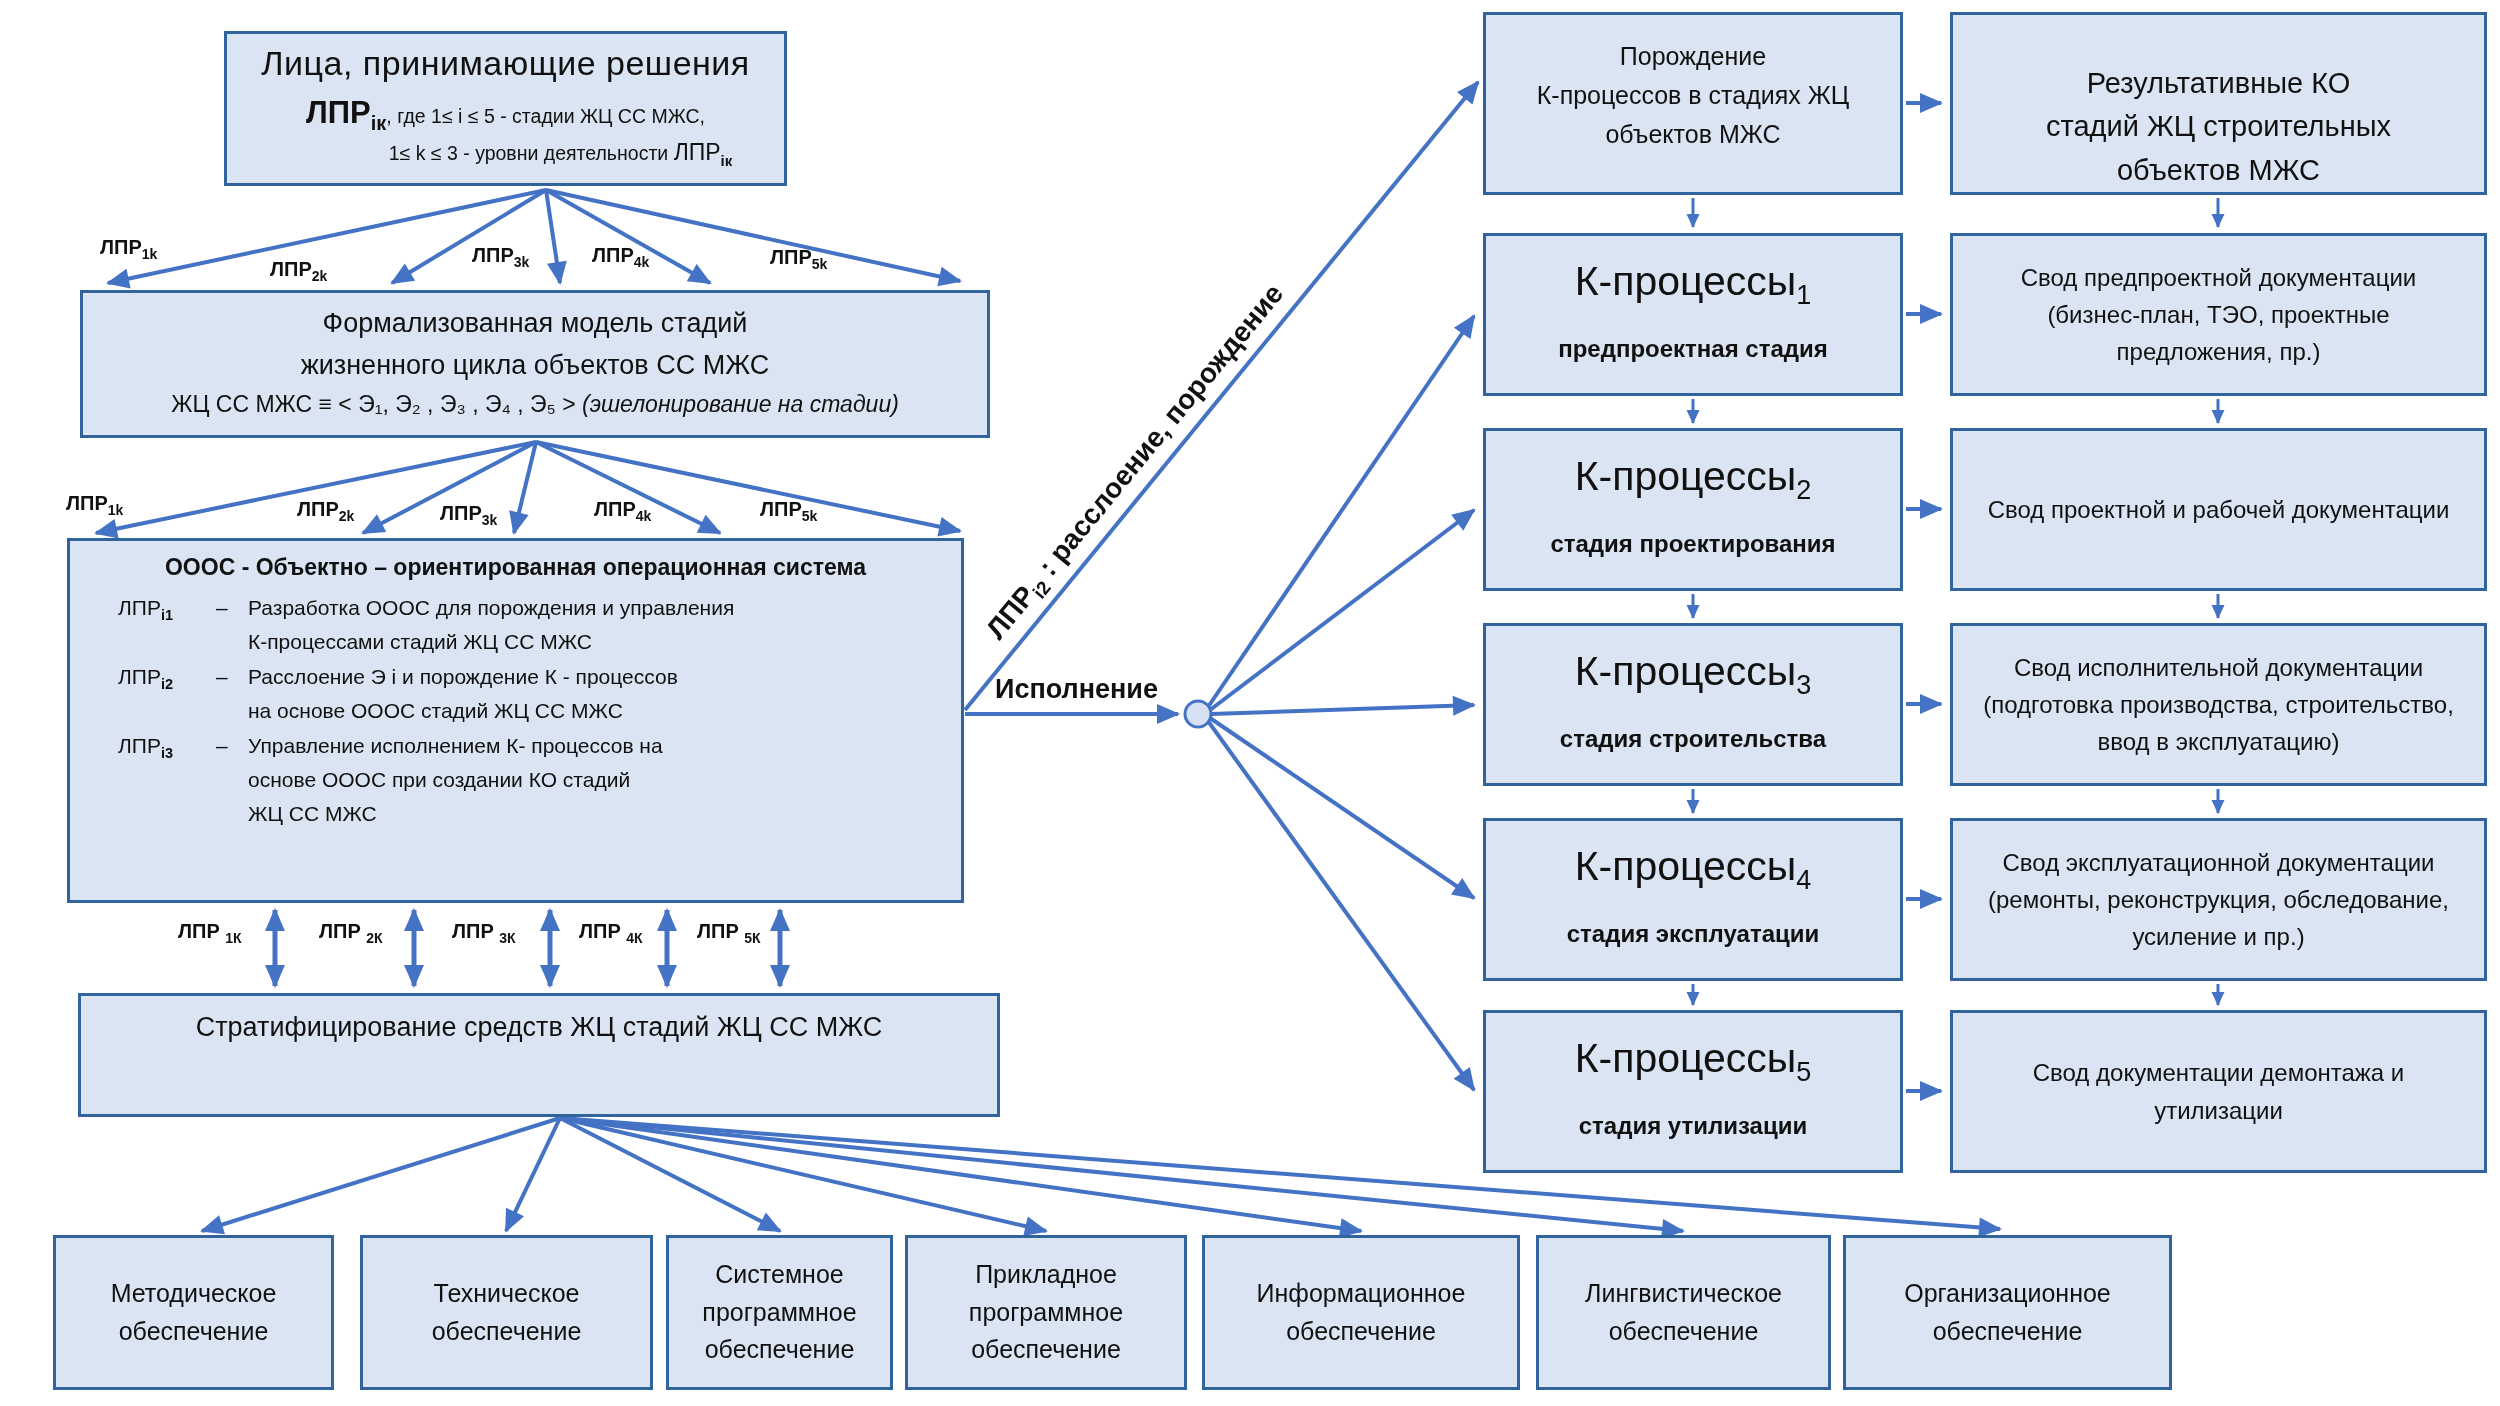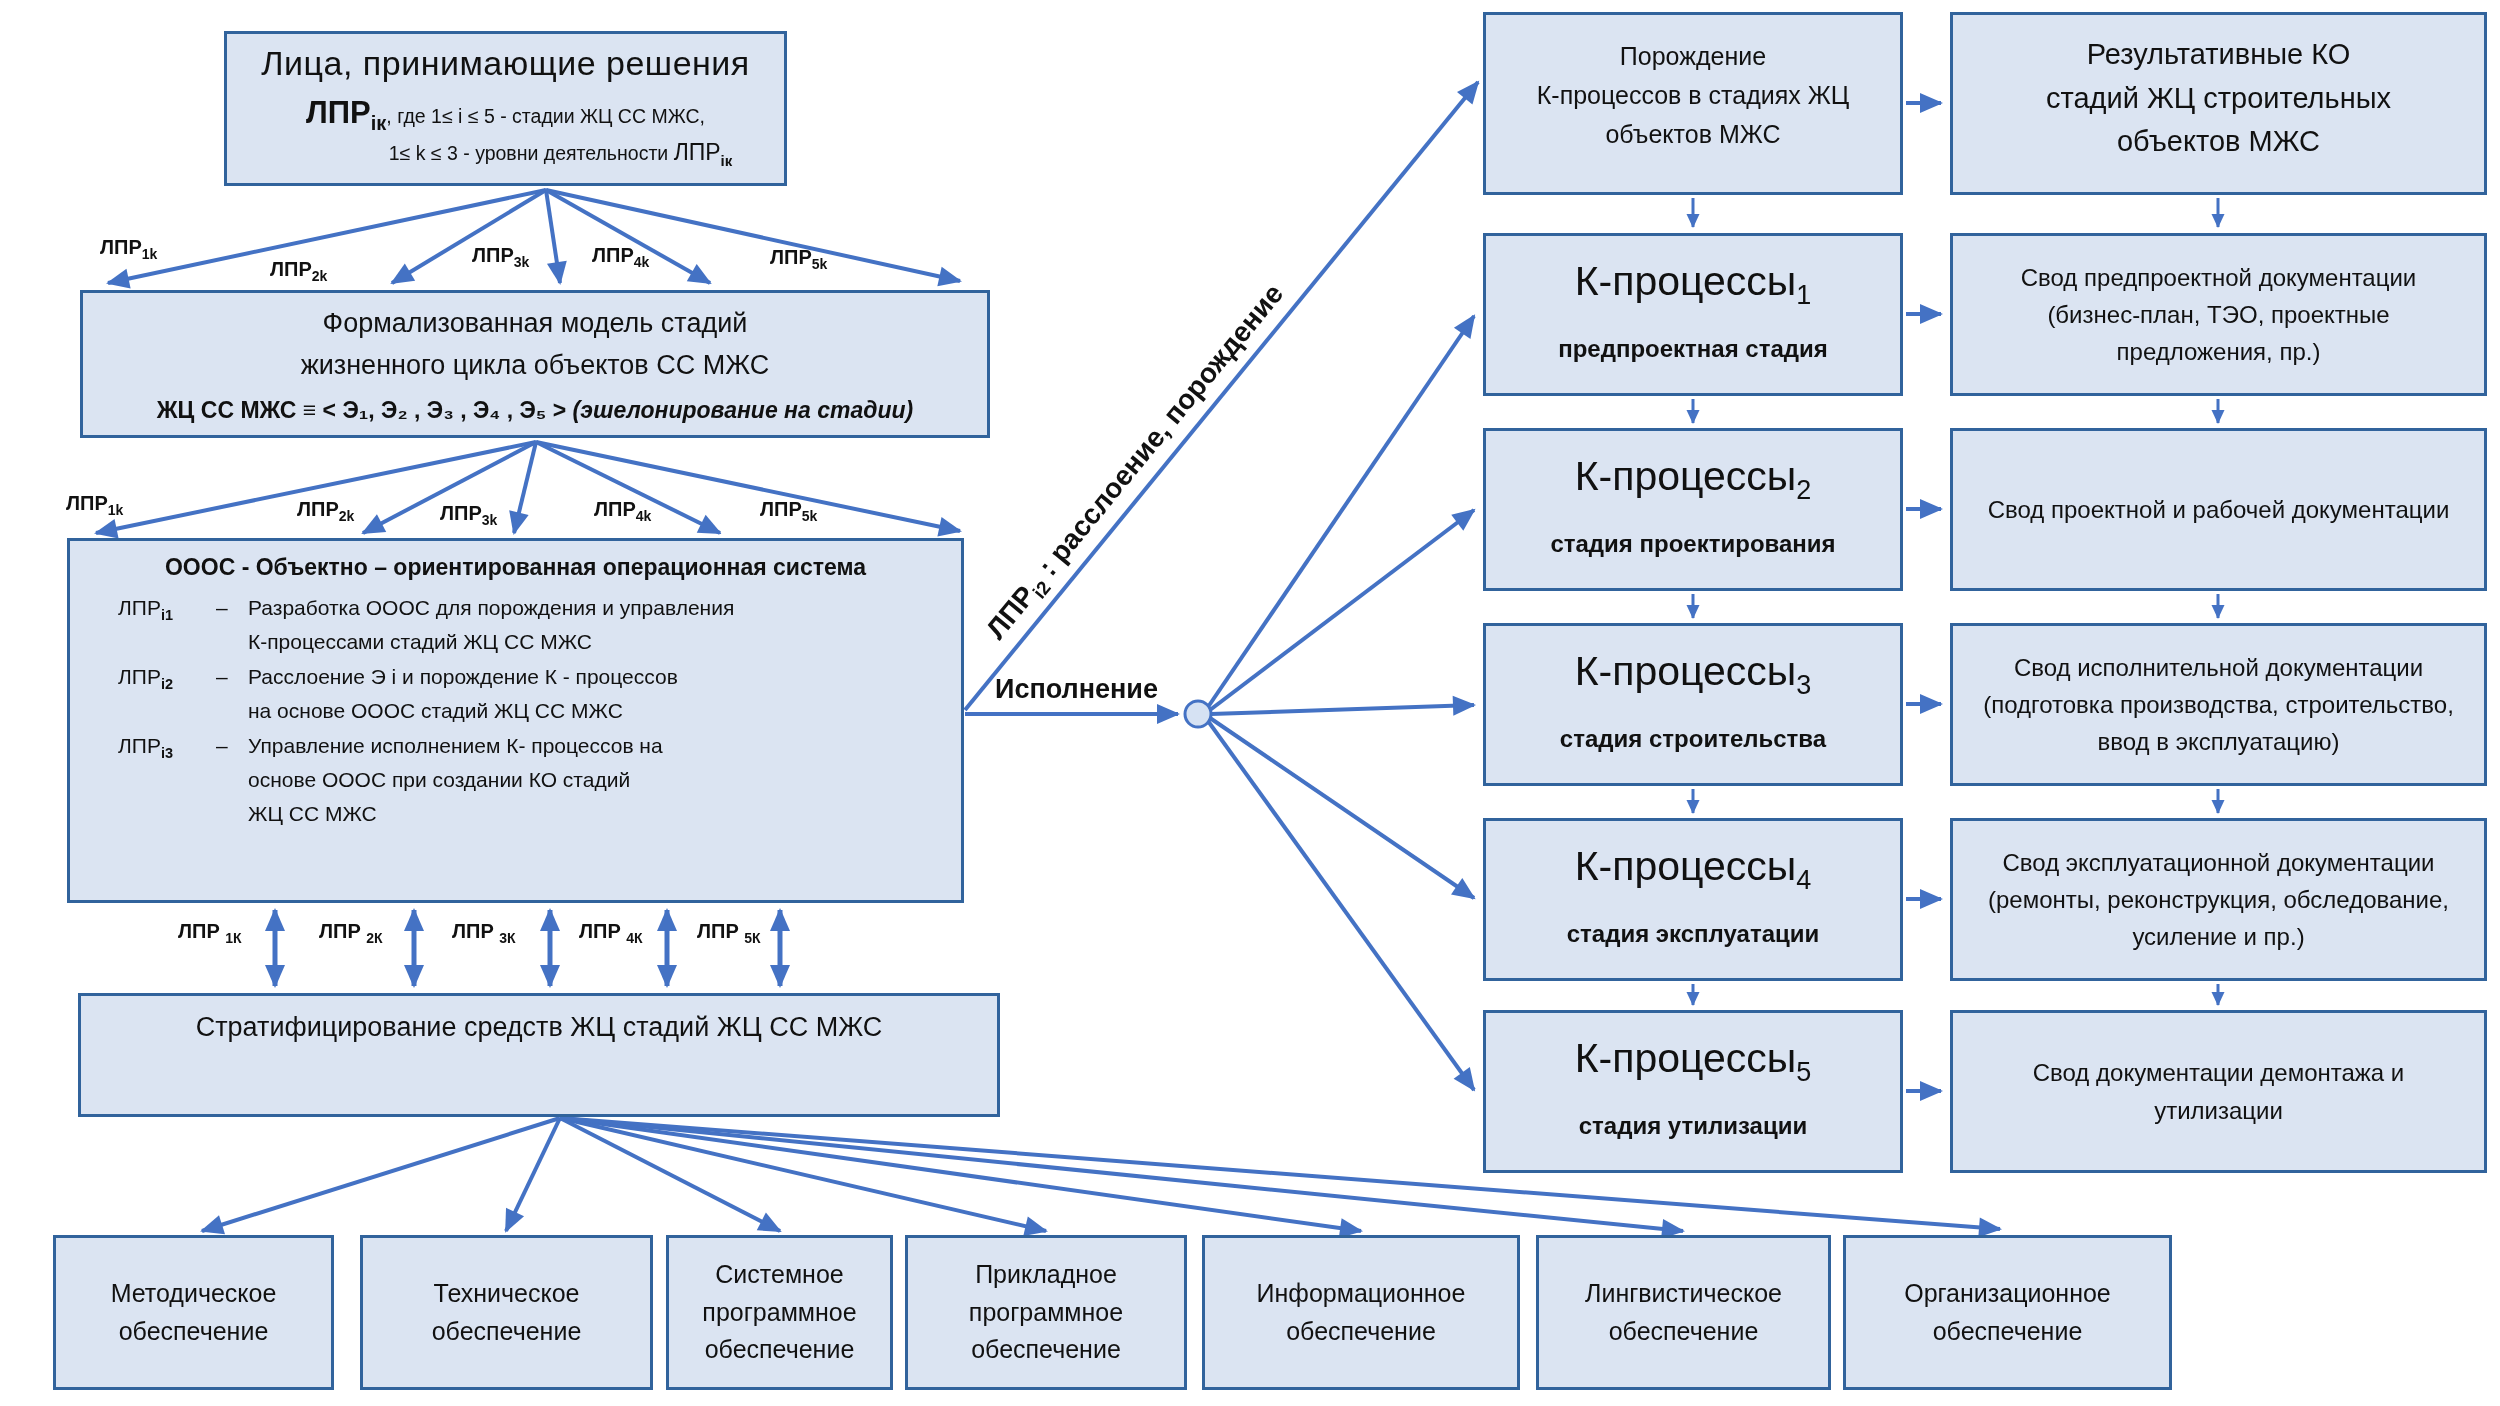--- a/index.html
+++ b/index.html
@@ -17,40 +17,40 @@
   .tb-title{font-size:34px;text-align:center;padding-top:10px;letter-spacing:.5px;}
   .tb-line2{display:flex;justify-content:center;align-items:baseline;margin-top:12px;}
   .lpr-big{font-size:31px;font-weight:bold;}
   .lpr-big sub{font-size:20px;}
   .tb-small{font-size:19.5px;}
   .tb-line3{font-size:19.5px;text-align:center;margin-top:8px;padding-left:110px;}
   .lpr-mid{font-size:23px;}
   .lpr-mid sub{font-size:15px;}
   
   .mb-line{font-size:27px;text-align:center;line-height:1.55;}
-  .mb-formula{font-size:23px;text-align:center;margin-top:10px;font-weight:bold;}
+  .mb-formula{font-size:23px;text-align:center;margin-top:4px;}
   .mb-formula .it{font-style:italic;}
   
   .lpr-label{position:absolute;z-index:3;font-weight:bold;font-size:20px;white-space:nowrap;}
   .lpr-label sub{font-size:14px;}
   
   .oc-title{font-size:23px;font-weight:bold;text-align:center;margin:13px 6px 10px;}
   .oc-item{display:grid;grid-template-columns:98px 32px 1fr;margin-left:48px;font-size:21px;line-height:1.62;margin-bottom:1px;}
   .oc-term{font-size:21px;}
   .oc-term sub{font-size:14.5px;}
   .oc-lines div{white-space:nowrap;}
   
   .strat-title{font-size:27px;text-align:center;padding-top:16px;}
   
   .bbox{display:flex;align-items:center;justify-content:center;text-align:center;
         font-size:25px;line-height:1.5;padding:0 12px;}
   
   .rtext{display:flex;flex-direction:column;align-items:center;text-align:center;}
   .gen-box{font-size:25px;line-height:1.55;padding-top:22px;}
-  .res-box{font-size:29px;line-height:1.5;padding-top:18px;}
+  .res-box{font-size:29px;line-height:1.5;padding-top:18px;justify-content:flex-end;}
   .krow{display:flex;flex-direction:column;align-items:center;padding-top:22px;gap:30px;}
   .k-title{font-size:41px;font-weight:400;}
   .k-title sub{font-size:27px;font-weight:400;}
   .k-stage{font-size:24px;font-weight:bold;}
   .doc-box{display:flex;align-items:center;justify-content:center;text-align:center;
            font-size:24px;line-height:1.55;padding:0 30px;}
   
   .diag-label{
     position:absolute;left:1008px;top:612px;height:36px;z-index:3;
     font-size:28px;font-weight:bold;white-space:nowrap;

